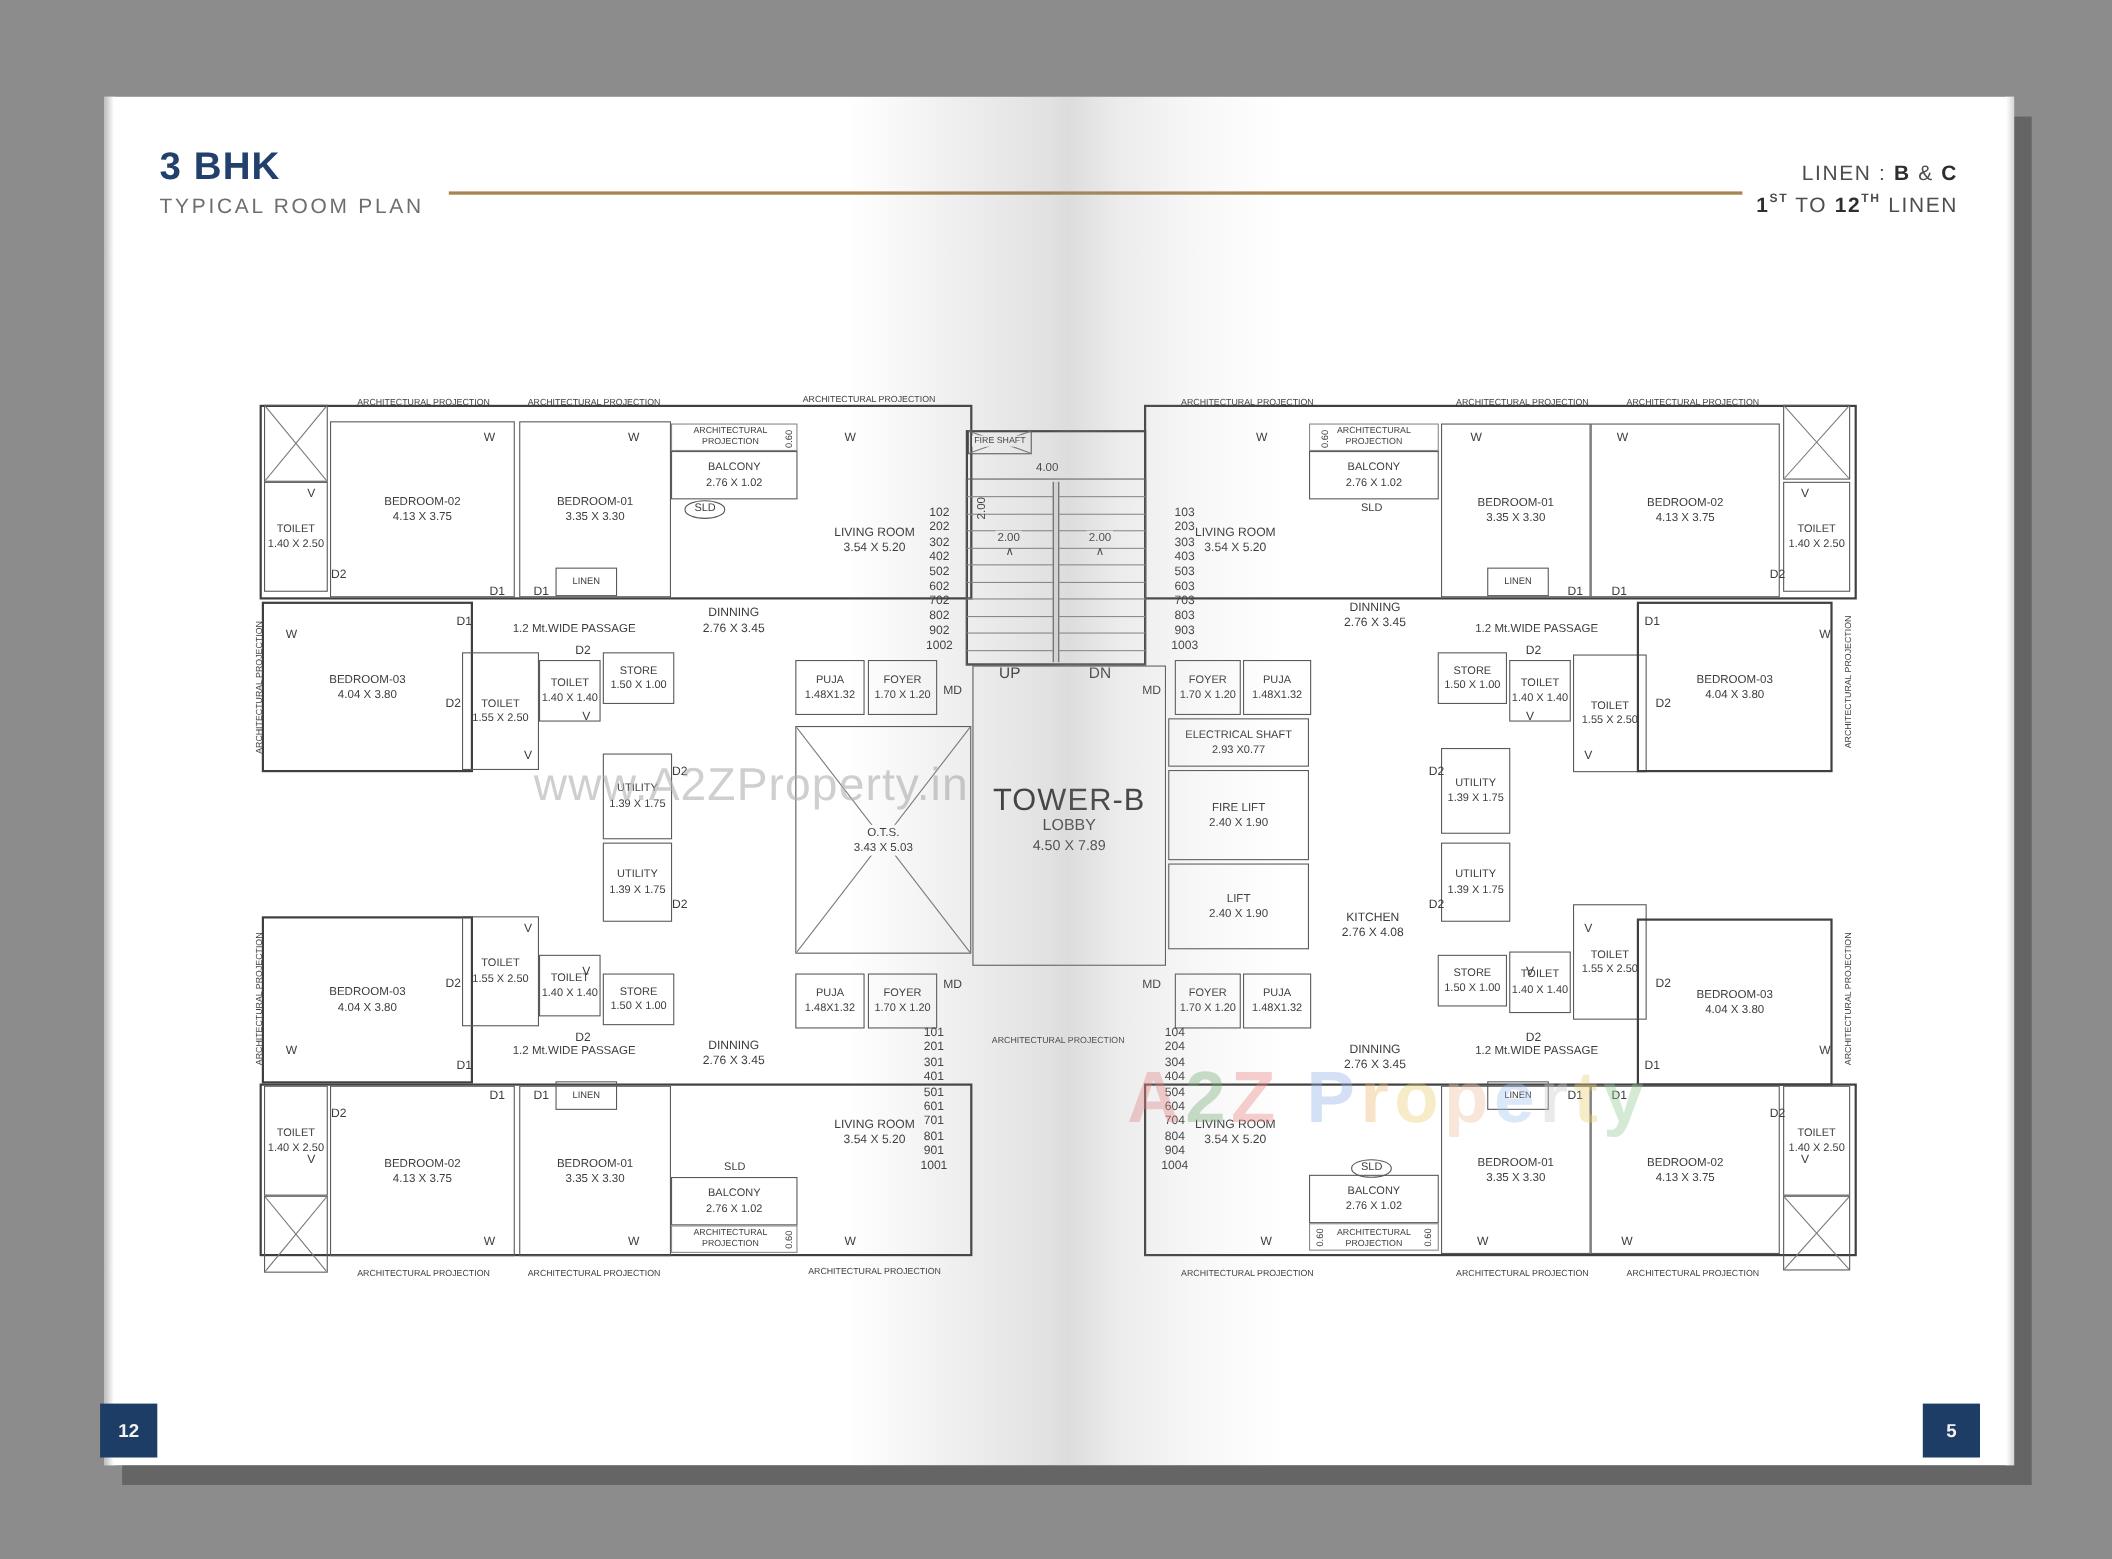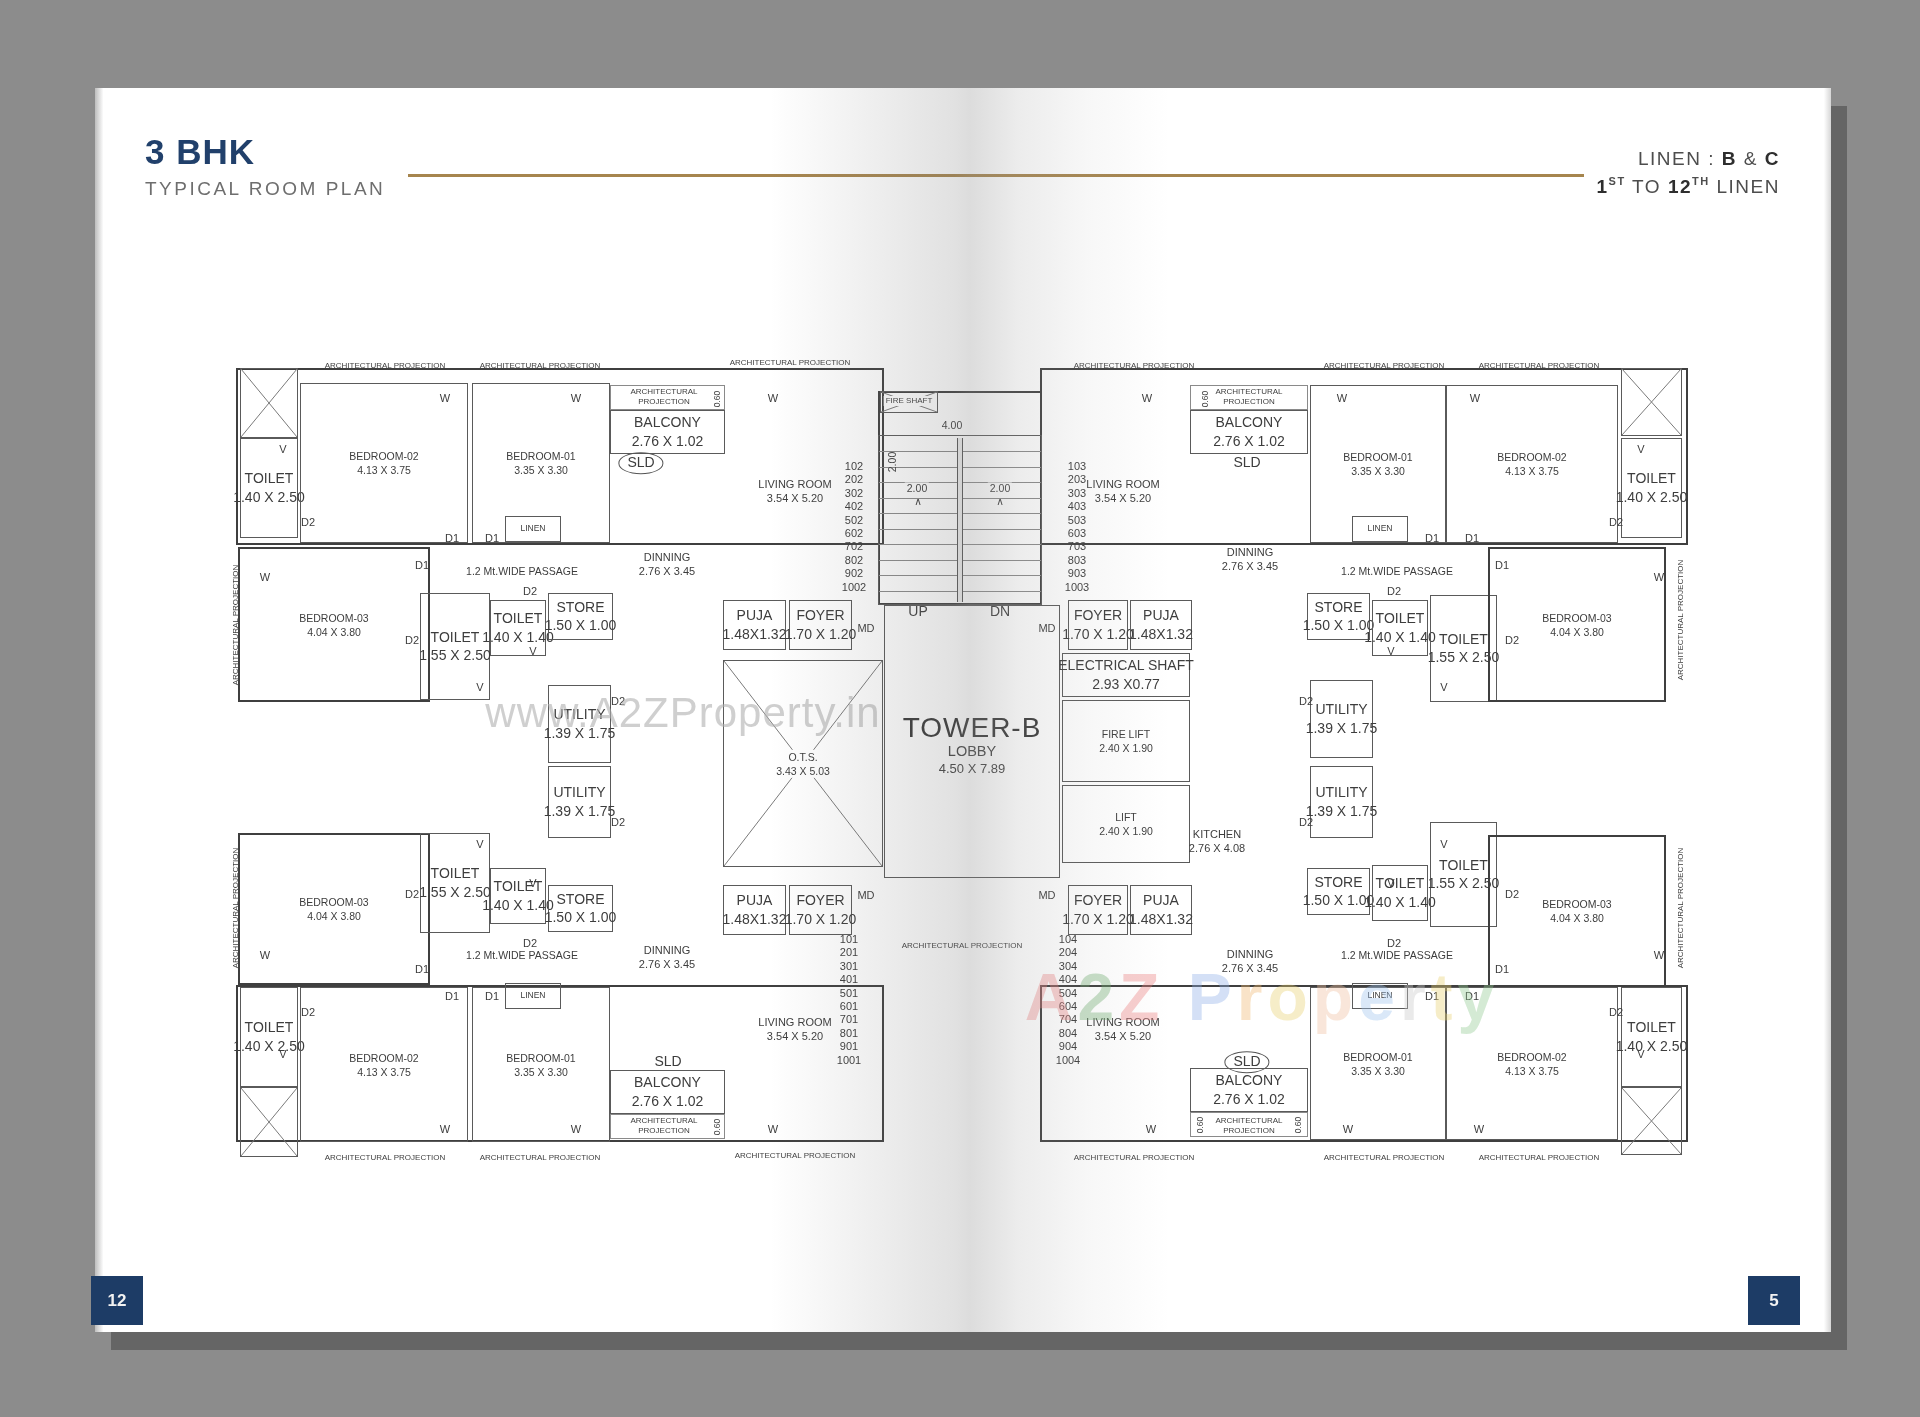--- a/index.html
+++ b/index.html
@@ -34,21 +34,21 @@
   .strip{border-color:#8a8a8a}
   .box svg{position:absolute;left:0;top:0;width:100%;height:100%}
   .rlabel{position:absolute;left:50%;top:50%;transform:translate(-50%,-50%);white-space:pre;
           text-align:center;font-size:10.5px;line-height:1.35;color:#3d3d3d;width:max-content}
   .x .rlabel{background:#fff;padding:0 3px}
   .tread{position:absolute;left:0;width:100%;height:1px;background:#8a8a8a}
   .rail{position:absolute;left:50%;top:2px;bottom:2px;width:4px;border-left:1px solid #555;
         border-right:1px solid #555;background:#eee;transform:translateX(-50%)}
   .marker{position:absolute;transform:translate(-50%,-50%);white-space:pre;text-align:center;
           font-size:11px;line-height:1.25;color:#3d3d3d}
-  .t8{font-size:8px}.t85{font-size:8.5px}.t9{font-size:14px}.t10{font-size:10.5px}
+  .t8{font-size:8px}.t85{font-size:8.5px}.t9{font-size:10px}.t10{font-size:10.5px}
   .t13{font-size:14px}.nums{font-size:11px;line-height:1.22}
   .big{font-size:28px;letter-spacing:1px;color:#383838}
   .lob{font-size:14.5px;color:#444}
   .dims{font-size:13px;color:#444}
   .rot{transform:translate(-50%,-50%) rotate(-90deg)}
   .oval{border:1px solid #555;border-radius:50%;padding:1px 8px}
   .bgw{background:#fff;padding:0 2px}
   
   .wm-gray{position:absolute;left:683px;top:713px;transform:translate(-50%,-50%);
            font-size:42px;color:rgba(175,175,175,.6);letter-spacing:1px;pointer-events:none}
@@ -340,21 +340,21 @@
     <div class="marker" style="left: 1123px; top: 1030px;">LIVING ROOM
 3.54 X 5.20</div>
     <div class="marker" style="left: 667px; top: 565px;">DINNING
 2.76 X 3.45</div>
     <div class="marker" style="left: 667px; top: 958px;">DINNING
 2.76 X 3.45</div>
     <div class="marker" style="left: 1250px; top: 560px;">DINNING
 2.76 X 3.45</div>
     <div class="marker" style="left: 1250px; top: 962px;">DINNING
 2.76 X 3.45</div>
-    <div class="marker" style="left: 1217px; top: 842px;">KITCHEN
+    <div class="marker" style="left: 1248px; top: 842px;">KITCHEN
 2.76 X 4.08</div>
     <div class="marker nums" style="left: 854px; top: 527px;">102
 202
 302
 402
 502
 602
 702
 802
 902

